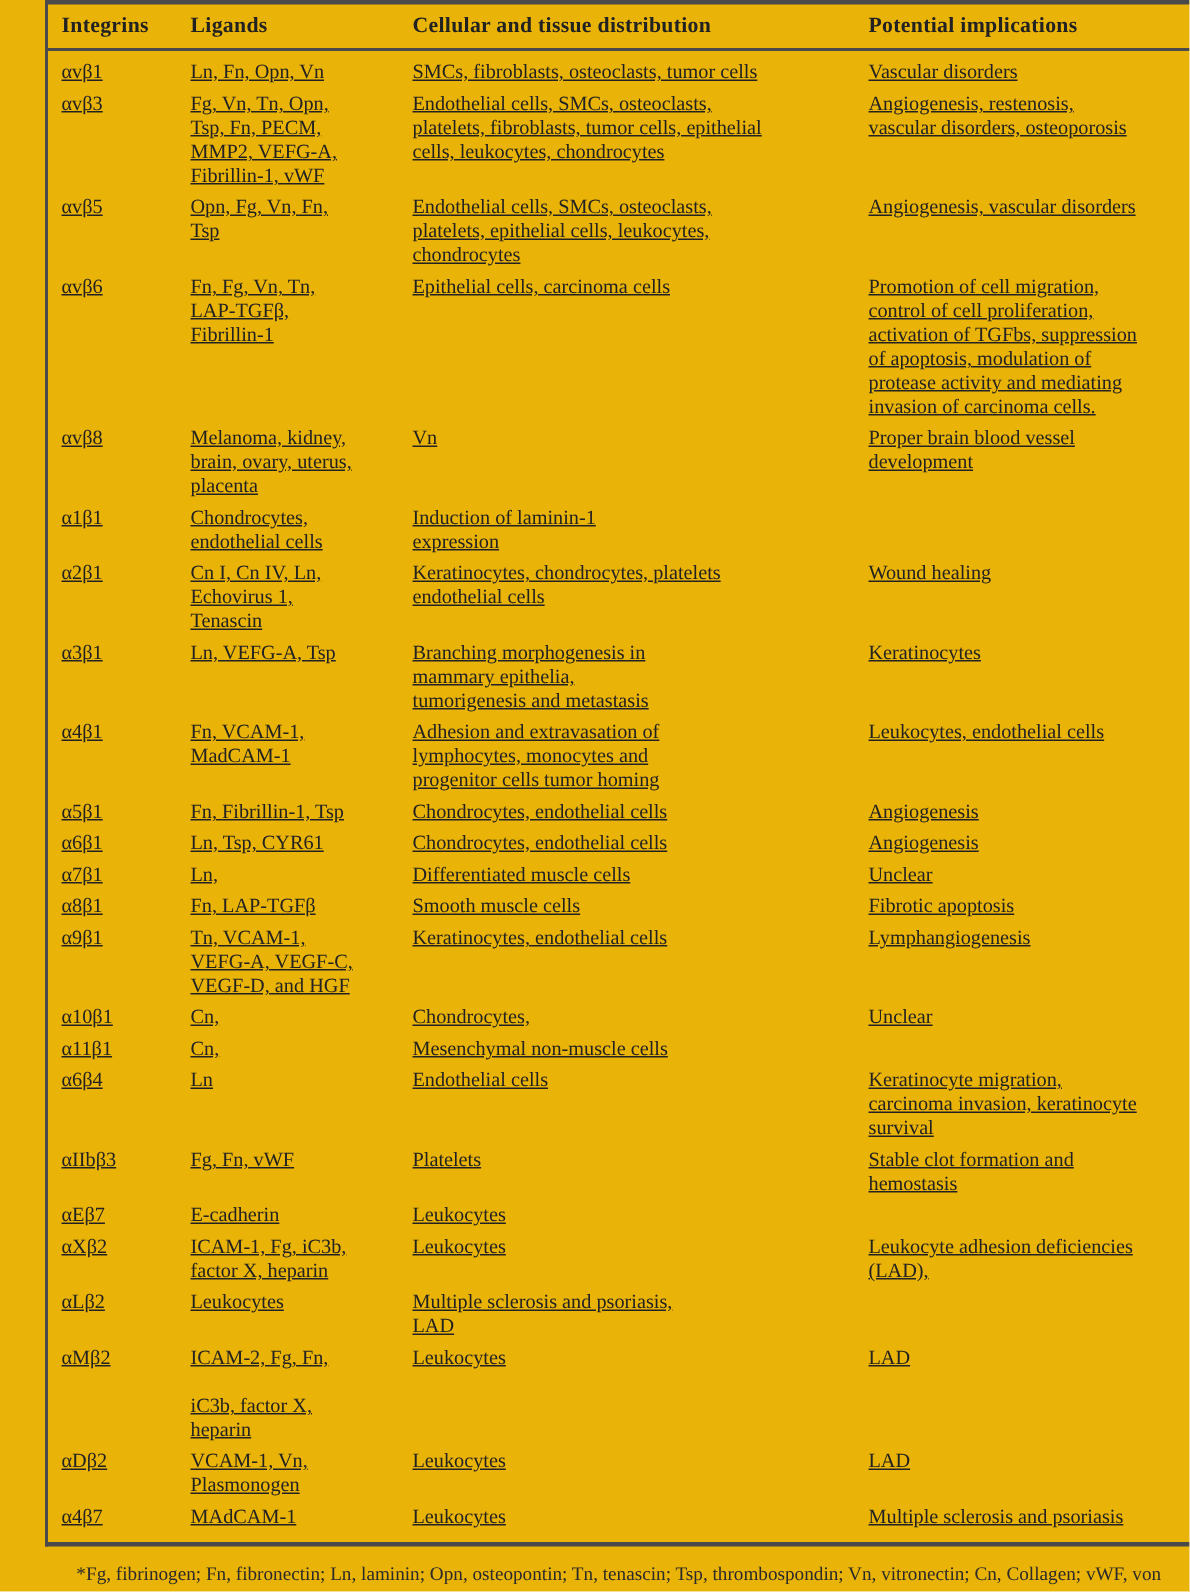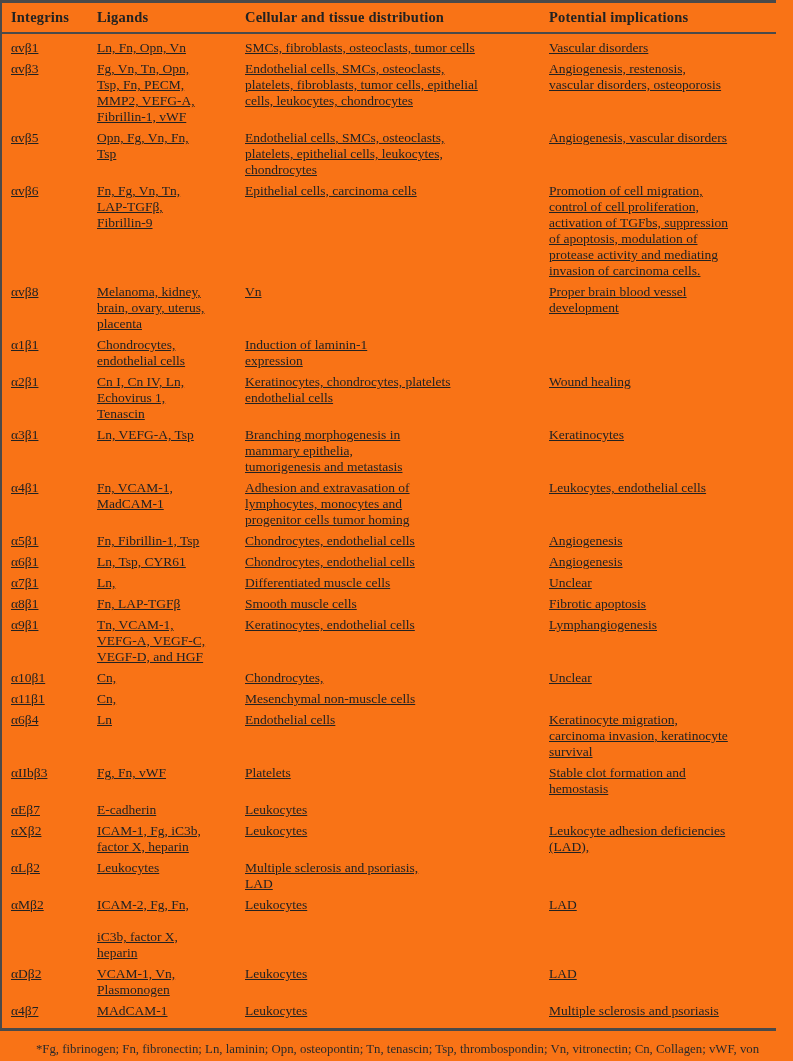--- a/index.html
+++ b/index.html
@@ -1,24 +1,25 @@
 <!DOCTYPE html>
 <html><head>
 <meta charset="utf-8">
 <style>
   * { box-sizing: border-box; }
   html, body { margin: 0; padding: 0; background: #ffffff; }
   .page {
     position: relative;
     width: 793px;
     height: 1061px;
-    background: #f97316;
+    background: #eab308;
     font-family: "Liberation Serif", serif;
     color: #222222;
     overflow: hidden;
+    padding-left: 30px;
   }
   .table {
     width: 776px;
     border-top: 3px solid #4a4a4a;
     border-left: 2px solid #4a4a4a;
     border-bottom: 3px solid #4a4a4a;
   }
   .thead {
     display: grid;
     grid-template-columns: 86px 148px 304px 1fr;
@@ -91,21 +92,21 @@
     <div class="cell c-dist">Endothelial cells, SMCs, osteoclasts,
 platelets, epithelial cells, leukocytes,
 chondrocytes</div>
     <div class="cell c-impl">Angiogenesis, vascular disorders</div>
   </div>
 
   <div class="row">
     <div class="cell c-integrin">αvβ6</div>
     <div class="cell c-ligands">Fn, Fg, Vn, Tn,
 LAP-TGFβ,
-Fibrillin-9</div>
+Fibrillin-1</div>
     <div class="cell c-dist">Epithelial cells, carcinoma cells</div>
     <div class="cell c-impl">Promotion of cell migration,
 control of cell proliferation,
 activation of TGFbs, suppression
 of apoptosis, modulation of
 protease activity and mediating
 invasion of carcinoma cells.</div>
   </div>
 
   <div class="row">

